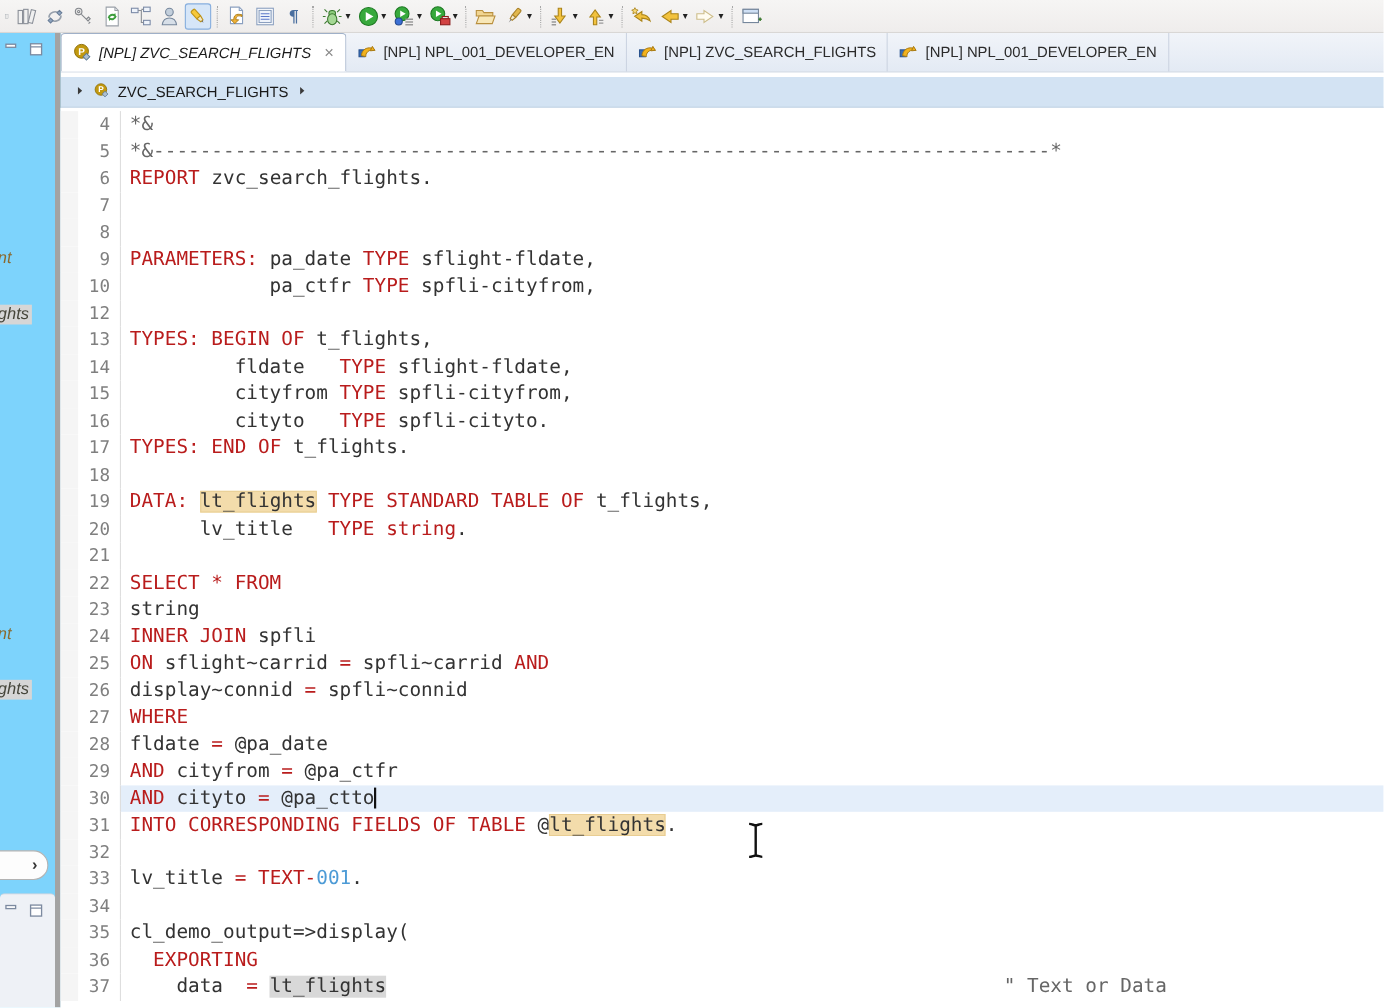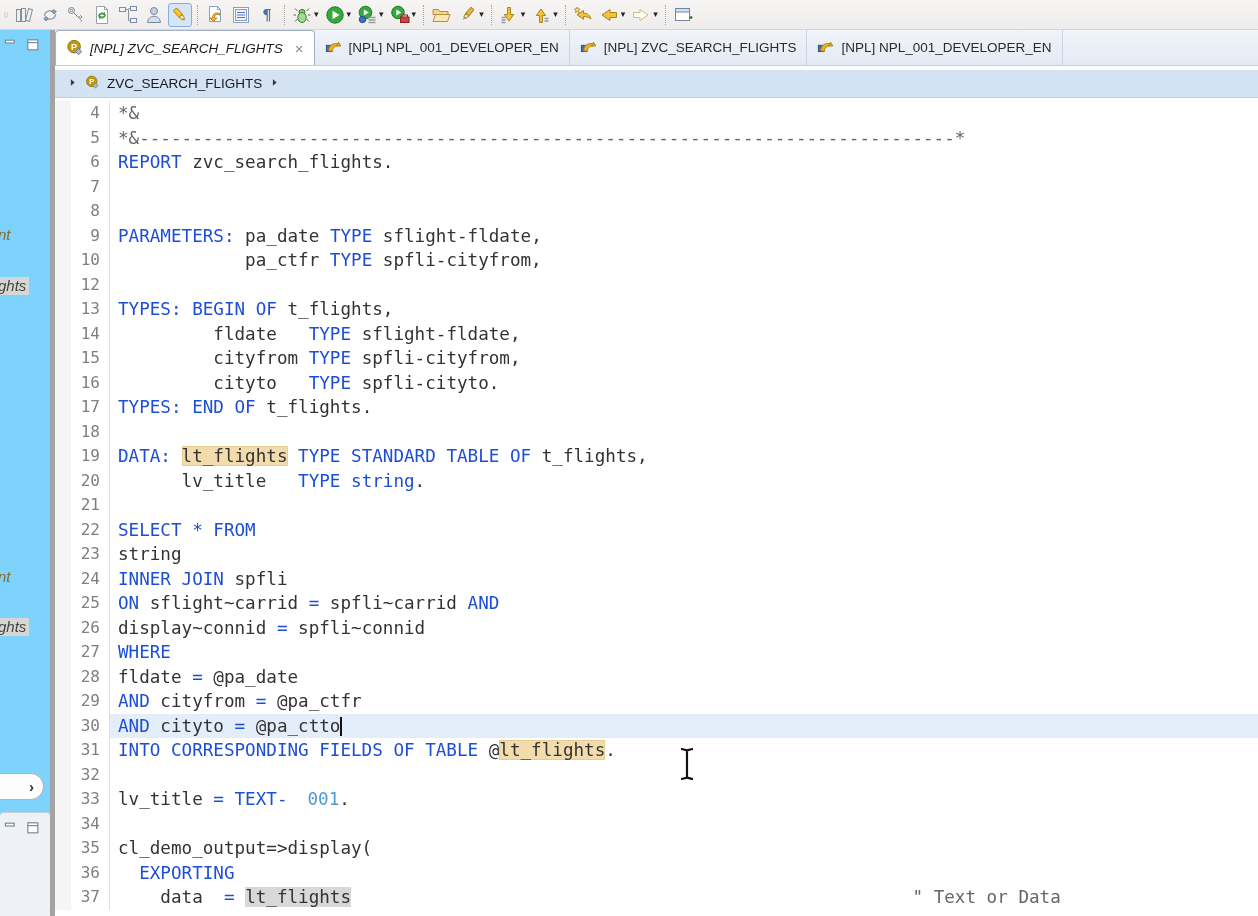--- a/index.html
+++ b/index.html
@@ -52,24 +52,24 @@
   .bc-chev svg{width:11px;height:11px;}
 
   
   .code-area{flex:1;background:#fff;overflow:hidden;padding-top:3px;position:relative;
              font-family:"DejaVu Sans Mono","Liberation Mono",monospace;font-size:17.6px;}
   .cl{display:flex;height:24.5px;line-height:24.5px;white-space:pre;}
   .ann{width:16px;background:#f5f5f5;flex:0 0 16px;}
   .num{width:38px;flex:0 0 38px;text-align:right;padding-right:9px;color:#7f7f7f;font-size:16px;}
   .code{flex:1;border-left:1px solid #dedede;padding-left:8px;min-width:0;}
   .cl.cur .code{background:#e4eefa;}
-  .s-k{color:#1d4ed8;text-align:center;}
+  .s-k{color:#b91c1c;text-align:center;}
   .s-t{color:#333333;text-align:right;}
   .s-c{color:#666666;}
-  .s-n{color:#4d9bd6;margin-left:20px;}
+  .s-n{color:#4d9bd6;}
   .s-hl{color:#333;background:#f3dcab;box-shadow:inset 0 0 0 1px #e8cd92;}
   .s-hg{color:#333;background:#d8d8d8;}
   .txt-caret{display:inline-block;width:2px;height:19px;background:#111;vertical-align:-4px;}
 
   .mouse{position:absolute;left:676px;top:746px;width:22px;height:36px;pointer-events:none;}
 </style>
 </head>
 <body>
 
 <div class="screen">

